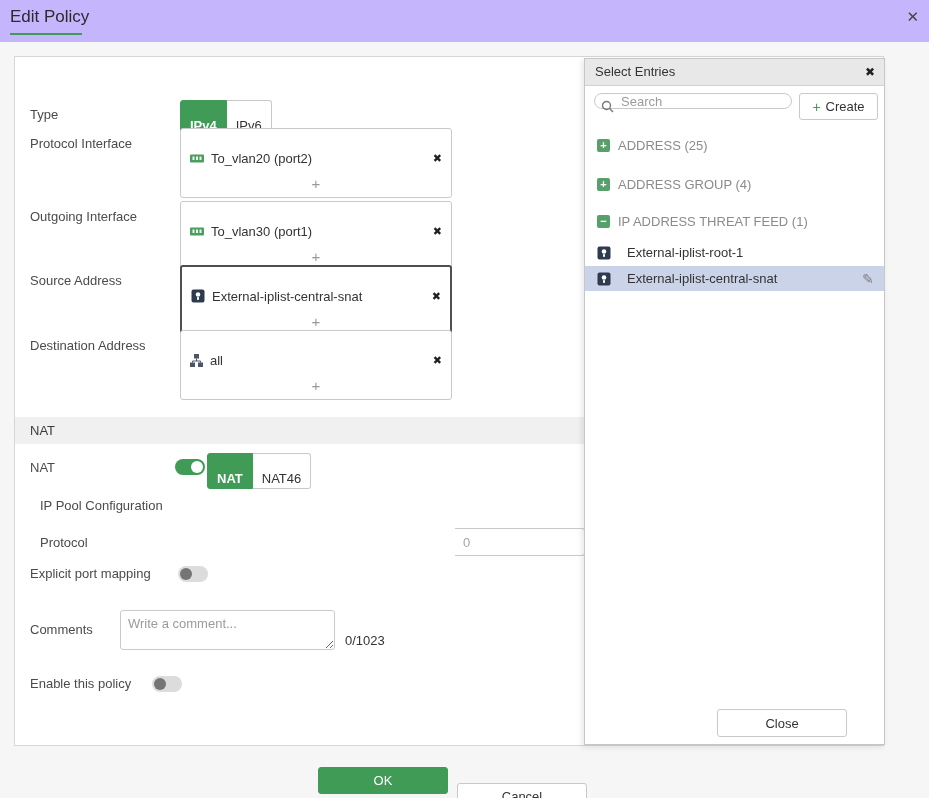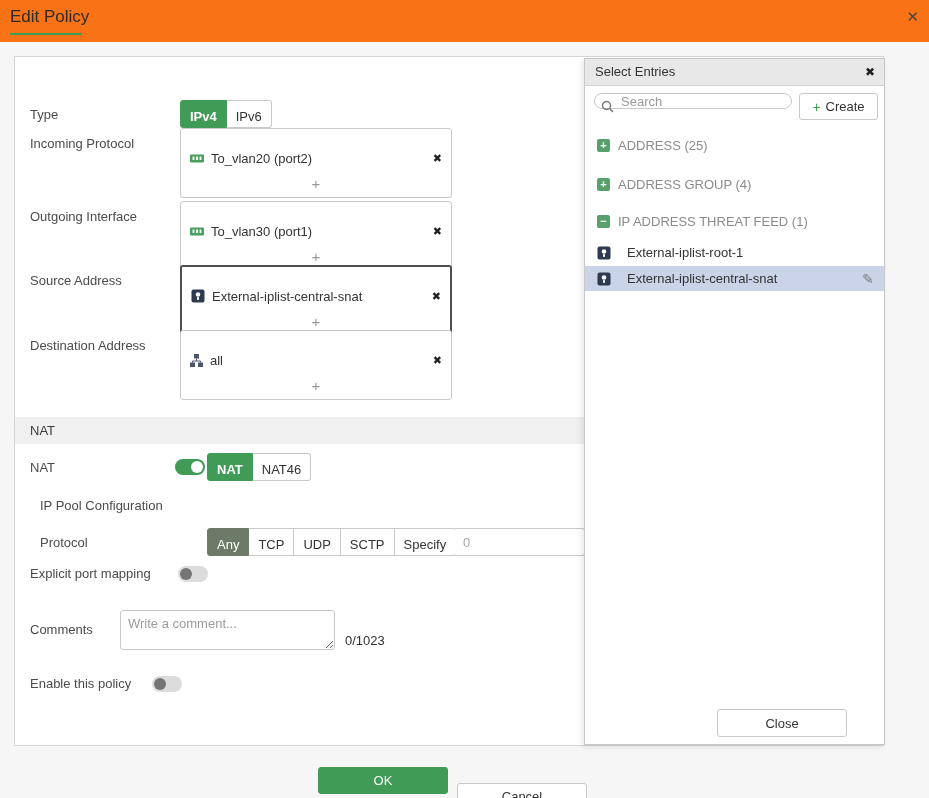--- a/index.html
+++ b/index.html
@@ -1,32 +1,32 @@
 <!DOCTYPE html>
 <html><head>
 <meta charset="utf-8">
 <style>
   * { margin:0; padding:0; box-sizing:border-box; }
   html,body { background:#fff; }
   .page { position:relative; width:929px; height:798px; background:#f6f6f6;
           font-family:"Liberation Sans","DejaVu Sans",sans-serif; font-size:13px; color:#333; overflow:hidden; }
 
   
-  .dlg-header { position:absolute; top:0; left:0; width:100%; height:42px; background:#f97316; }
+  .dlg-header { position:absolute; top:0; left:0; width:100%; height:42px; background:#c4b5fd; }
   .dlg-title { position:absolute; left:10px; top:7px; font-size:17px; color:#2b2b2b; }
   .title-underline { position:absolute; left:10px; top:33px; width:72px; height:2px; background:#3f9b55; }
   .dlg-close { position:absolute; right:10px; top:8px; font-size:15px; color:#444; cursor:pointer; }
 
   
   .main-panel { position:absolute; left:14px; top:56px; width:870px; height:690px;
                 background:#fff; border:1px solid #d6d6d6; }
   .lbl { position:absolute; color:#4b4b4b; white-space:nowrap; }
 
   .seg { position:absolute; display:flex; }
-  .seg-btn { height:28px; padding:8px 9px; background:#fff; border:1px solid #c9c9c9; border-left-width:0;
+  .seg-btn { height:28px; padding:17px 9px; background:#fff; border:1px solid #c9c9c9; border-left-width:0;
              color:#333; font-size:13px; font-family:inherit; cursor:pointer; white-space:nowrap;text-align:right; }
   .seg-btn:first-child { border-left-width:1px; border-radius:3px 0 0 3px; }
   .seg-btn:last-child { border-radius:0 3px 3px 0; }
   .seg-btn.sel-green { background:#3f9b55; border-color:#3f9b55; color:#fff; font-weight:bold; }
   .seg-btn.sel-dark { background:#6e7a68; border-color:#6e7a68; color:#fff; }
 
   .entry-box { position:absolute; width:272px; background:#fff; border:1px solid #c9c9c9; border-radius:3px; }
   .entry-box.focused { border:2px solid #4f4f4f; }
   .entry-row { display:flex; align-items:center; height:30px; padding:0 9px; gap:7px;margin-top:14px; }
   .remove-x { margin-left:auto; font-size:11px; color:#1f1f1f; cursor:pointer; }
@@ -97,21 +97,21 @@
   </div>
 
   <div class="main-panel">
 
     <div class="lbl" style="left:15px;top:50px">Type</div>
     <div class="seg" style="left:165px;top:43px">
       <button class="seg-btn sel-green">IPv4</button>
       <button class="seg-btn">IPv6</button>
     </div>
 
-    <div class="lbl" style="left:15px;top:79px">Incoming Protocol</div>
+    <div class="lbl" style="left:15px;top:79px">Protocol Interface</div>
     <div class="entry-box" style="left:165px;top:71px">
       <div class="entry-row">
         <span class="ico">
           <svg width="14" height="11">
               <rect width="14" height="8" y="1.5" rx="1" fill="#4a9e5f"></rect>
               <rect x="2.5" y="3.5" width="2" height="3.5" fill="#fff" opacity="0.9"></rect>
               <rect x="6" y="3.5" width="2" height="3.5" fill="#fff" opacity="0.9"></rect>
               <rect x="9.5" y="3.5" width="2" height="3.5" fill="#fff" opacity="0.9"></rect>
             </svg>
         </span>
@@ -176,27 +176,20 @@
     <div class="lbl" style="left:15px;top:403px">NAT</div>
     <div class="toggle on" style="left:160px;top:402px"></div>
     <div class="seg" style="left:192px;top:396px">
       <button class="seg-btn sel-green">NAT</button>
       <button class="seg-btn">NAT46</button>
     </div>
 
     <div class="lbl" style="left:25px;top:441px">IP Pool Configuration</div>
 
     <div class="lbl" style="left:25px;top:478px">Protocol</div>
-    <div class="seg" style="left:192px;top:471px">
-      <button class="seg-btn sel-dark">Any</button>
-      <button class="seg-btn">TCP</button>
-      <button class="seg-btn">UDP</button>
-      <button class="seg-btn">SCTP</button>
-      <button class="seg-btn">Specify</button>
-    </div>
     <input class="port-input" value="0" style="">
 
     <div class="lbl" style="left:15px;top:509px">Explicit port mapping</div>
     <div class="toggle" style="left:163px;top:509px"></div>
 
     <div class="lbl" style="left:15px;top:565px">Comments</div>
     <textarea class="comments-area" placeholder="Write a comment..." style=""></textarea>
     <div class="counter">0/1023</div>
 
     <div class="lbl" style="left:15px;top:619px">Enable this policy</div>

